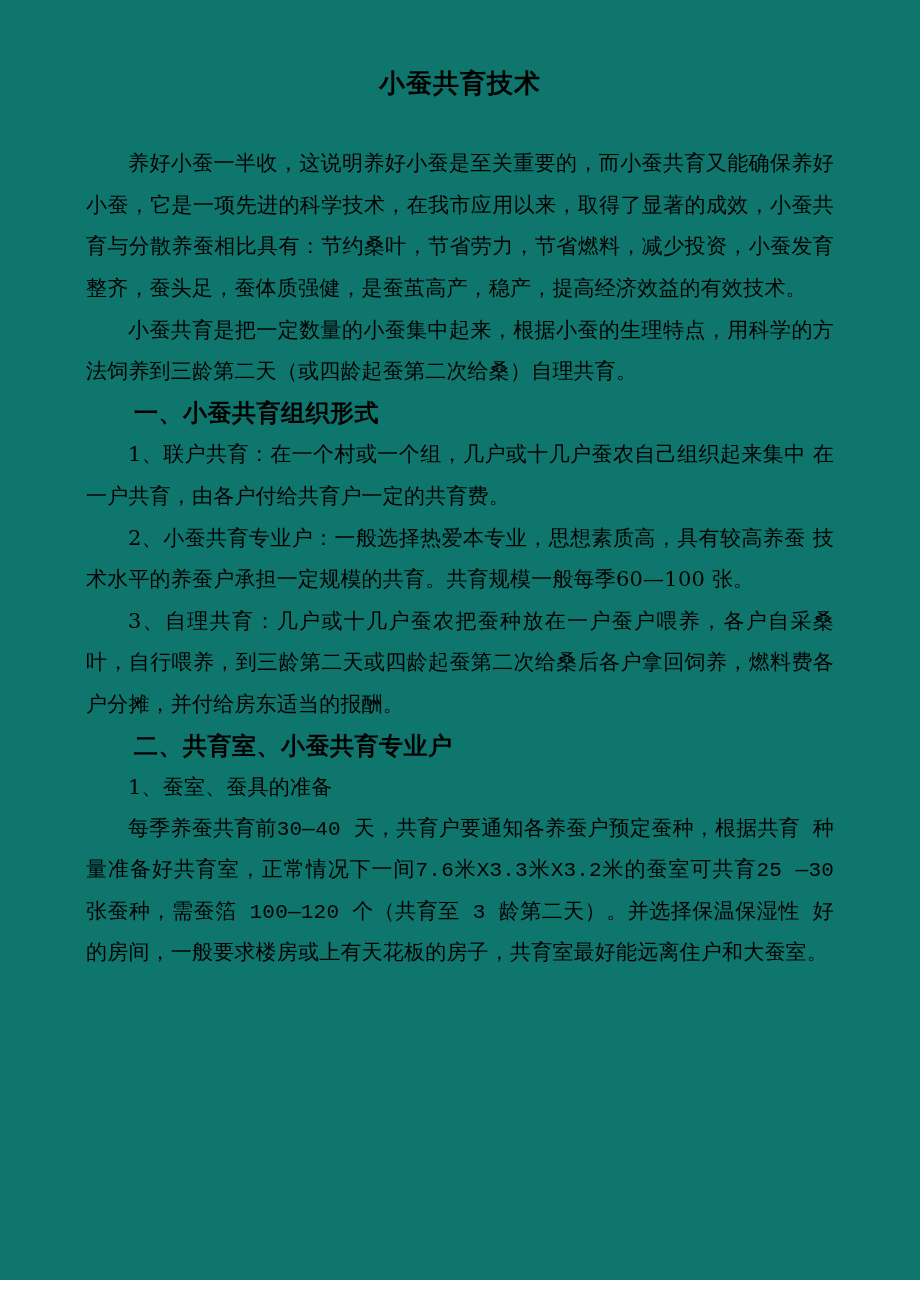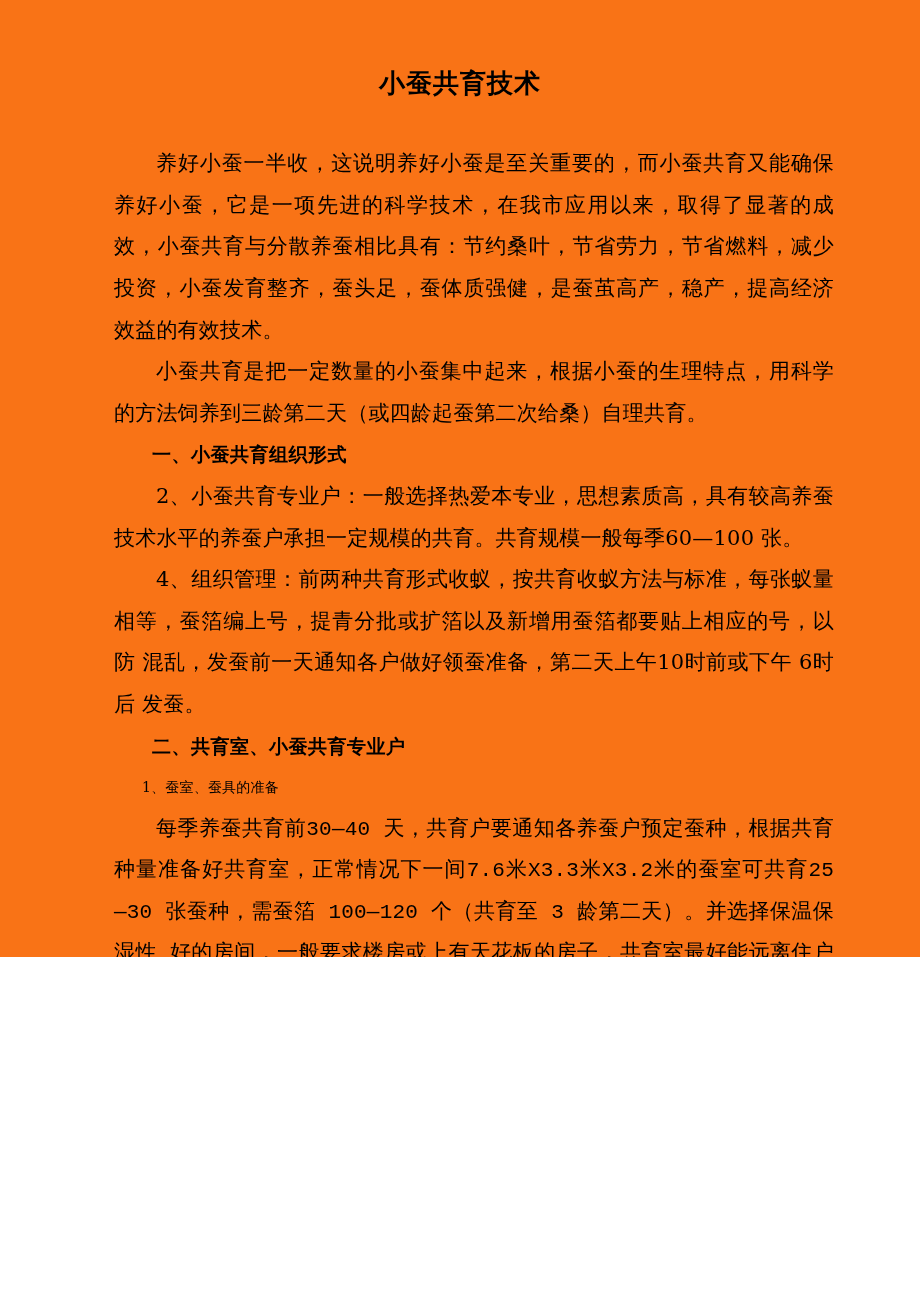--- a/index.html
+++ b/index.html
@@ -7,22 +7,22 @@
     padding: 0;
     background: #ffffff;
   }
   body {
     font-family: "DejaVu Serif", "Liberation Serif", serif;
     color: #000000;
   }
   .page {
     position: relative;
     width: 920px;
-    height: 957px;
-    background: #f97316;
+    height: 1280px;
+    background: #0f766e;
     overflow: hidden;
     box-sizing: border-box;
   }
   .content {
     position: absolute;
     left: 86px;
     top: 0;
     width: 748px;
   }
   .doc-title {
@@ -31,44 +31,43 @@
     font-weight: bold;
     letter-spacing: 1px;
     margin: 0;
     padding-top: 68px;
     padding-bottom: 0;
     line-height: 1.2;
     font-family: "DejaVu Sans", "Liberation Sans", sans-serif;
   }
   .body-block {
     margin-top: 44px;
-    margin-left: 28px;
   }
   p.para {
     margin: 0;
     font-size: 21px;
     line-height: 41.6px;
     text-align: justify;
     text-justify: inter-ideograph;
     text-indent: 2em;
     letter-spacing: 0.2px;
     word-spacing: 0px;
   }
   h2.heading {
     margin: 0;
-    font-size: 19px;
+    font-size: 24px;
     line-height: 41.6px;
     font-weight: bold;
     text-indent: 2em;
     letter-spacing: 0.5px;
     font-family: "DejaVu Sans", "Liberation Sans", sans-serif;
   }
   p.subheading {
     margin: 0;
-    font-size: 14px;
+    font-size: 21px;
     line-height: 41.6px;
     text-indent: 2em;
     letter-spacing: 0.2px;
   }
   .tail-tight {
     line-height: 38px;
     font-family: Liberation Mono, monospace;
   }
 </style>
 </head>
@@ -80,25 +79,26 @@
     <h1 class="doc-title">小蚕共育技术</h1>
 
     <div class="body-block">
 
       <p class="para">养好小蚕一半收，这说明养好小蚕是至关重要的，而小蚕共育又能确保养好小蚕，它是一项先进的科学技术，在我市应用以来，取得了显著的成效，小蚕共育与分散养蚕相比具有：节约桑叶，节省劳力，节省燃料，减少投资，小蚕发育整齐，蚕头足，蚕体质强健，是蚕茧高产，稳产，提高经济效益的有效技术。</p>
 
       <p class="para">小蚕共育是把一定数量的小蚕集中起来，根据小蚕的生理特点，用科学的方法饲养到三龄第二天（或四龄起蚕第二次给桑）自理共育。</p>
 
       <h2 class="heading">一、小蚕共育组织形式</h2>
 
+      <p class="para">1、联户共育：在一个村或一个组，几户或十几户蚕农自己组织起来集中 在一户共育，由各户付给共育户一定的共育费。</p>
 
       <p class="para">2、小蚕共育专业户：一般选择热爱本专业，思想素质高，具有较高养蚕 技术水平的养蚕户承担一定规模的共育。共育规模一般每季60—100 张。</p>
 
+      <p class="para">3、自理共育：几户或十几户蚕农把蚕种放在一户蚕户喂养，各户自采桑叶，自行喂养，到三龄第二天或四龄起蚕第二次给桑后各户拿回饲养，燃料费各户分摊，并付给房东适当的报酬。</p>
 
-      <p class="para">4、组织管理：前两种共育形式收蚁，按共育收蚁方法与标准，每张蚁量 相等，蚕箔编上号，提青分批或扩箔以及新增用蚕箔都要贴上相应的号，以防 混乱，发蚕前一天通知各户做好领蚕准备，第二天上午10时前或下午 6时后 发蚕。</p>
 
       <h2 class="heading">二、共育室、小蚕共育专业户</h2>
 
       <p class="subheading">1、蚕室、蚕具的准备</p>
 
       <p class="para tail-tight">每季养蚕共育前30—40 天，共育户要通知各养蚕户预定蚕种，根据共育 种量准备好共育室，正常情况下一间7.6米X3.3米X3.2米的蚕室可共育25 —30 张蚕种，需蚕箔 100—120 个（共育至 3 龄第二天）。并选择保温保湿性 好的房间，一般要求楼房或上有天花板的房子，共育室最好能远离住户和大蚕室。</p>
 
     </div>
   </div>
 </div>

